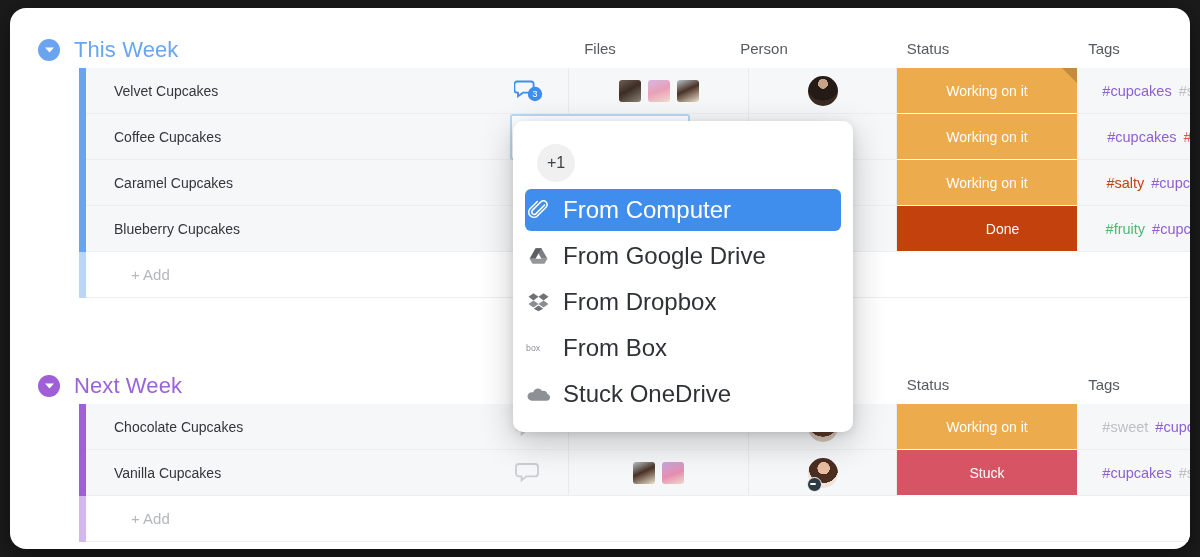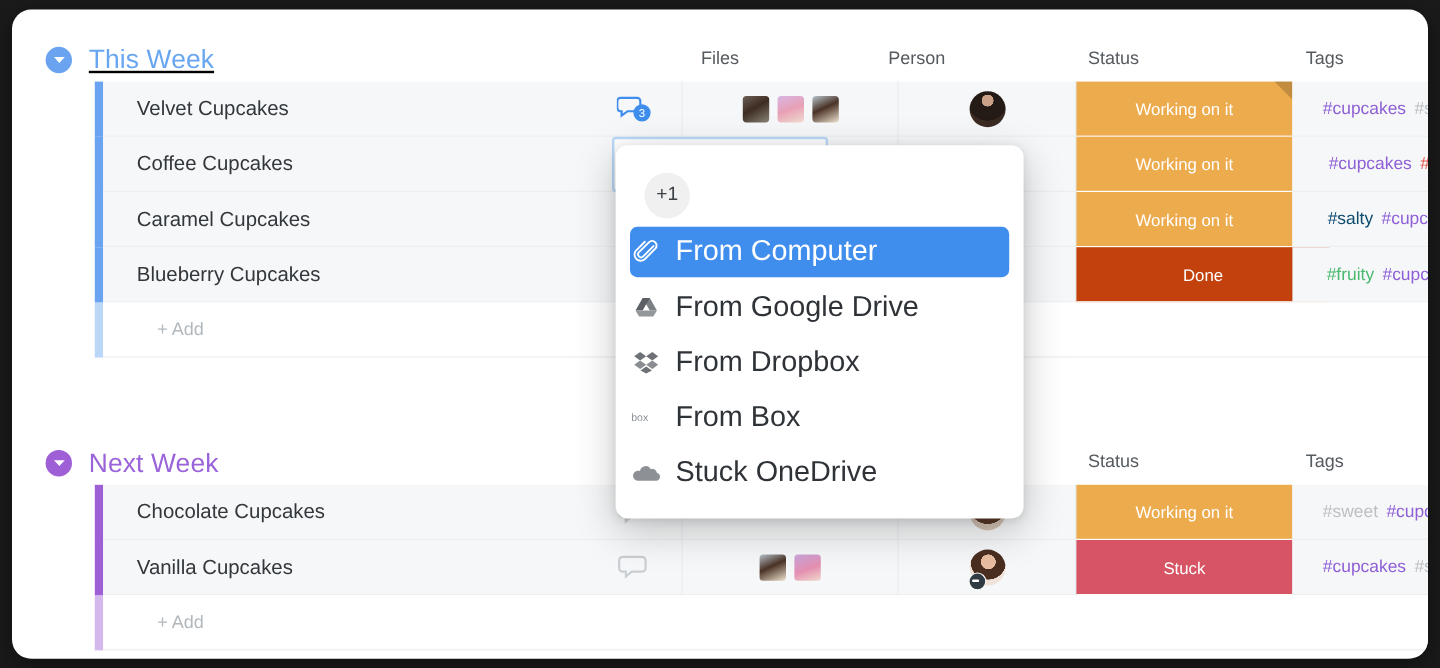--- a/index.html
+++ b/index.html
@@ -45,21 +45,21 @@
     position:absolute;top:0;height:46px;
     background:#f6f7f8;border-bottom:1px solid #eceef0;
     box-sizing:border-box;
   }
   .cell.name{border-right:1px solid #e8eaec;}
   .cell.files{border-right:1px solid #e8eaec;}
   .cell.person{border-right:1px solid #e8eaec;}
   .cell.tags{background:#f6f7f8;}
   .task-name{
     position:absolute;left:28px;top:0;height:46px;line-height:46px;
-    font-size:17px;color:#32373c;white-space:nowrap;
+    font-size:14px;color:#32373c;white-space:nowrap;
   }
   .chat{position:absolute;right:24px;top:11px;width:30px;height:24px;}
   .chat svg{display:block;}
 
   
   .thumbs{position:absolute;left:0;top:0;width:100%;height:46px;
           display:flex;align-items:center;justify-content:center;gap:7px;}
   .thumb{width:22px;height:22px;border-radius:3px;background-size:cover;}
   .t-choco{background:linear-gradient(150deg,#6d6057 0%,#3d2c22 45%,#8a8478 100%);}
   .t-pink{background:linear-gradient(160deg,#d8b6e2 0%,#e8a0b6 50%,#f0ddd0 100%);}
@@ -138,21 +138,21 @@
   .dd-ico svg{display:block;}
   .dd-text{margin-left:12px;font-size:24px;color:#2f3338;}
   .dd-item.active .dd-text{color:#fff;}
 </style>
 </head>
 <body>
 
 <div class="screen">
   <div class="card">
 
-    <div class="group-head g-blue" style="top:22px;text-decoration:underline;">
+    <div class="group-head g-blue" style="top:22px;">
       <span class="collapse-icon">
         <svg width="11" height="8" viewBox="0 0 11 8">
             <path d="M1 1.6 L5.5 6.4 L10 1.6 Z" fill="#ffffff"></path>
           </svg>
       </span>
       <span class="group-title">This Week</span>
     </div>
 
     <div class="col-headers" style="top:32px;left:0;right:0;">
       <div class="col-head" style="left:500px;width:180px;">Files</div>
@@ -235,21 +235,21 @@
             </svg>
           </span>
         </div>
         <div class="cell files" style="left:483px;width:180px;"></div>
         <div class="cell person" style="left:663px;width:148px;"></div>
         <div class="cell status" style="left:811px;width:180px;background:#ecab4d;">
           <div class="status-label">Working on it</div>
         </div>
         <div class="cell tags" style="left:991px;width:173px;">
           <div class="tag-wrap">
-            <span style="color:#0c4a6e">#salty</span>
+            <span style="color:#c2410c">#salty</span>
             <span style="color:#8e5fd6">#cupcakes</span>
           </div>
         </div>
       </div>
     </div>
 
     <div class="row" style="top:198px;width:1121px;">
       <div class="row-bar" style="background:#6aa3f0;"></div>
       <div class="row-cells">
         <div class="cell name" style="left:0;width:483px;">

